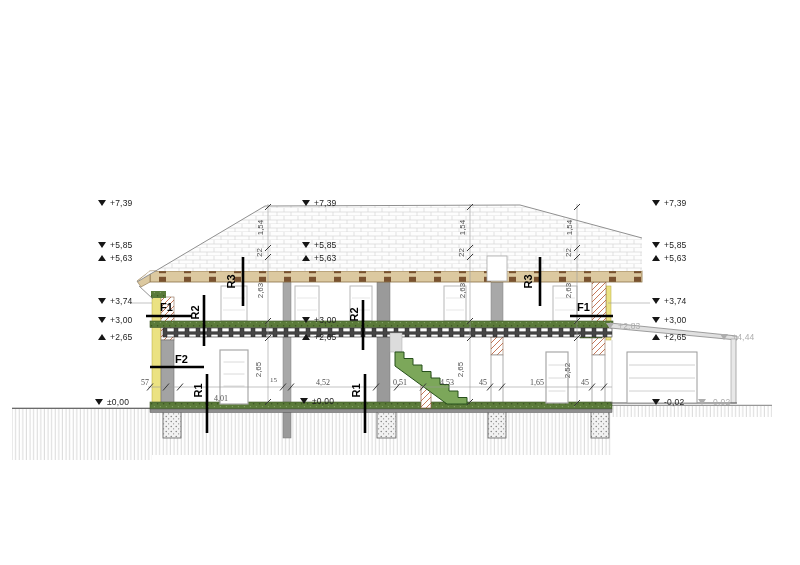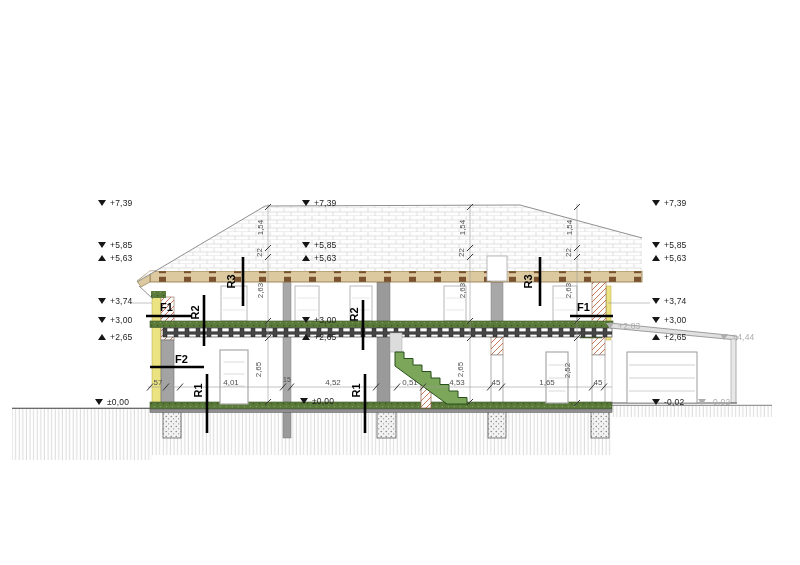--- a/index.html
+++ b/index.html
@@ -8,21 +8,21 @@
   .canvas svg{position:absolute;left:0;top:0;}
   
   .marker{position:absolute;display:flex;align-items:center;height:10px;}
   .tri{display:inline-block;width:0;height:0;border-left:4.5px solid transparent;border-right:4.5px solid transparent;}
   .tri.down{border-top:6px solid #161616;}
   .tri.up{border-bottom:6px solid #161616;}
   .marker .mv{font-size:8.5px;color:#1c1c1c;margin-left:4px;letter-spacing:.2px;}
   .marker.gray .tri.down{border-top-color:#adadad;}
   .marker.gray .mv{color:#adadad;}
   
-  .hdim{position:absolute;width:34px;text-align:center;font-size:8px;color:#4f4f4f;}
+  .hdim{position:absolute;width:34px;text-align:left;font-size:8px;color:#4f4f4f;font-family:Liberation Serif, serif;}
   .hdim.tiny{font-size:7px;}
   .vdim{position:absolute;width:30px;height:11px;text-align:center;font-size:8px;color:#4f4f4f;
         transform:rotate(-90deg);transform-origin:center center;}
   
   .clabel{position:absolute;font-size:11px;font-weight:bold;color:#000;}
   .clabel.vert{width:30px;height:13px;text-align:center;transform:rotate(-90deg);transform-origin:center center;}
 </style>
 </head>
 <body>
 
@@ -283,21 +283,21 @@
 <div class="marker gray" style="left:720px;top:332px">
       <span class="tri down"></span>
       <span class="mv">+4,44</span>
     </div>
 <div class="marker gray" style="left:698px;top:397px">
       <span class="tri down"></span>
       <span class="mv">-0,02</span>
     </div>
 
 <div class="hdim" style="left:141px;top:378px">57</div>
-<div class="hdim" style="left:214px;top:378px">4,01</div>
+<div class="hdim" style="left:214px;top:394px">4,01</div>
 <div class="hdim tiny" style="left:270px;top:376px">15</div>
 <div class="hdim" style="left:316px;top:378px">4,52</div>
 <div class="hdim" style="left:393px;top:378px">0,51</div>
 <div class="hdim" style="left:440px;top:378px">4,53</div>
 <div class="hdim" style="left:479px;top:378px">45</div>
 <div class="hdim" style="left:530px;top:378px">1,65</div>
 <div class="hdim" style="left:581px;top:378px">45</div>
 
 <div class="vdim" style="left:246px;top:222px">1,54</div>
 <div class="vdim" style="left:448px;top:222px">1,54</div>

